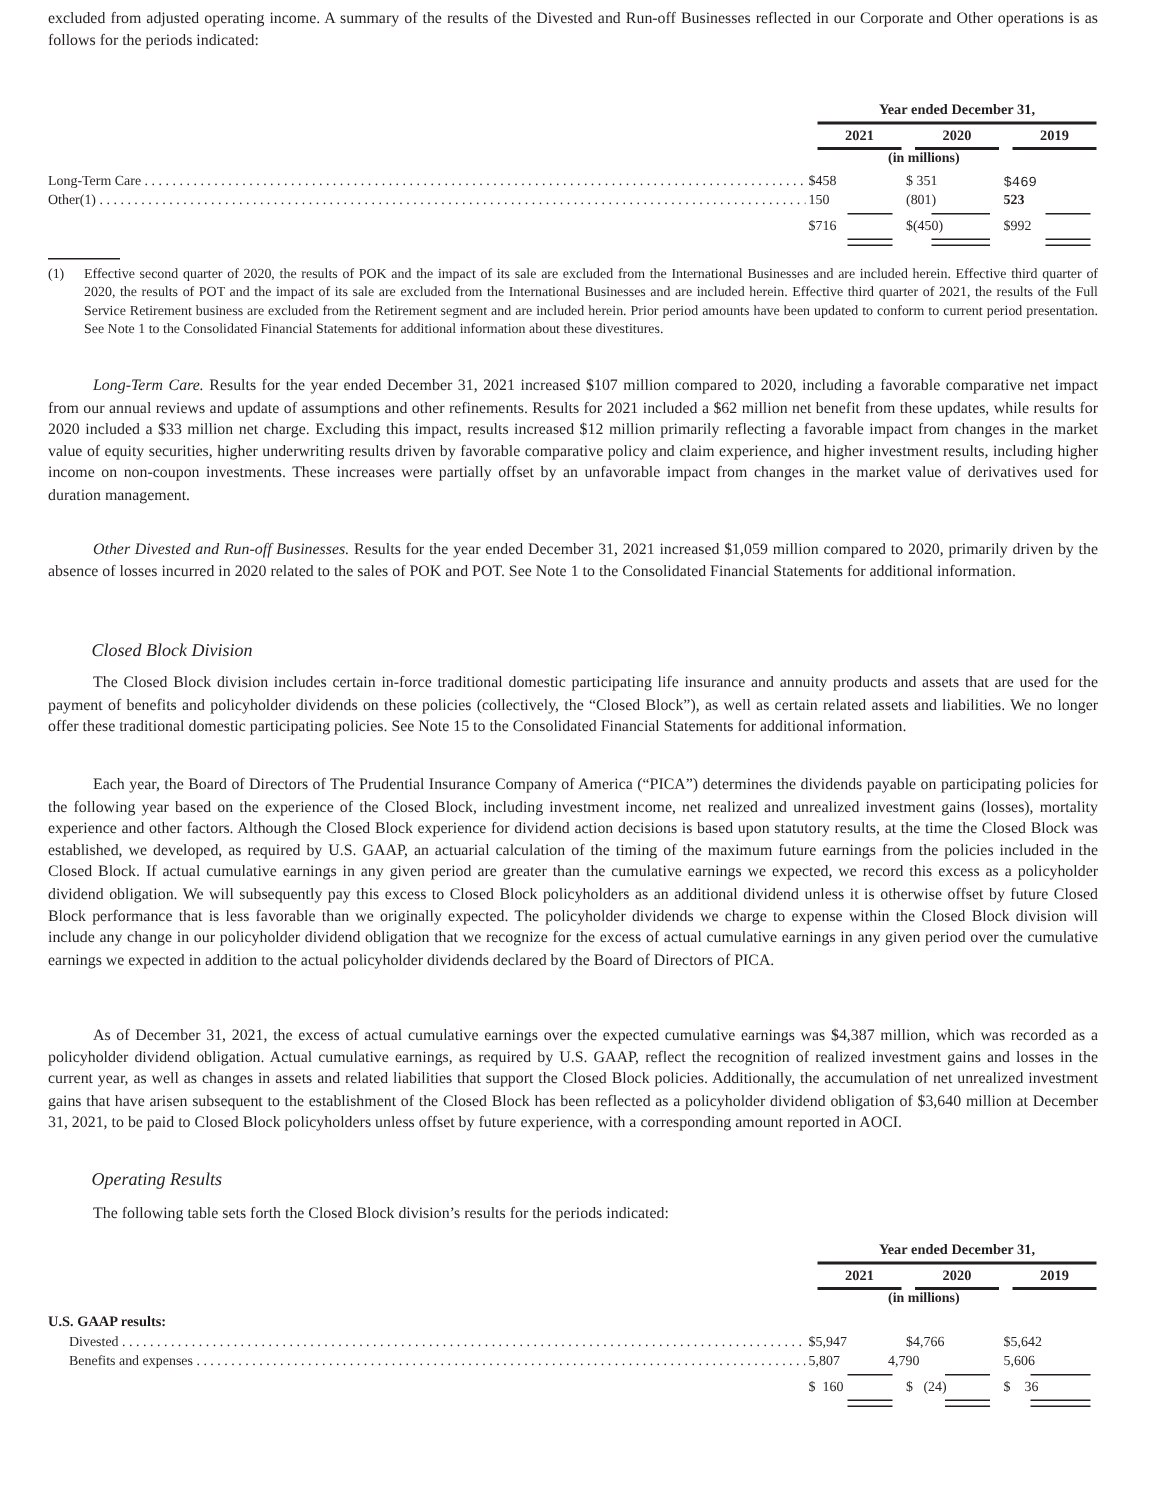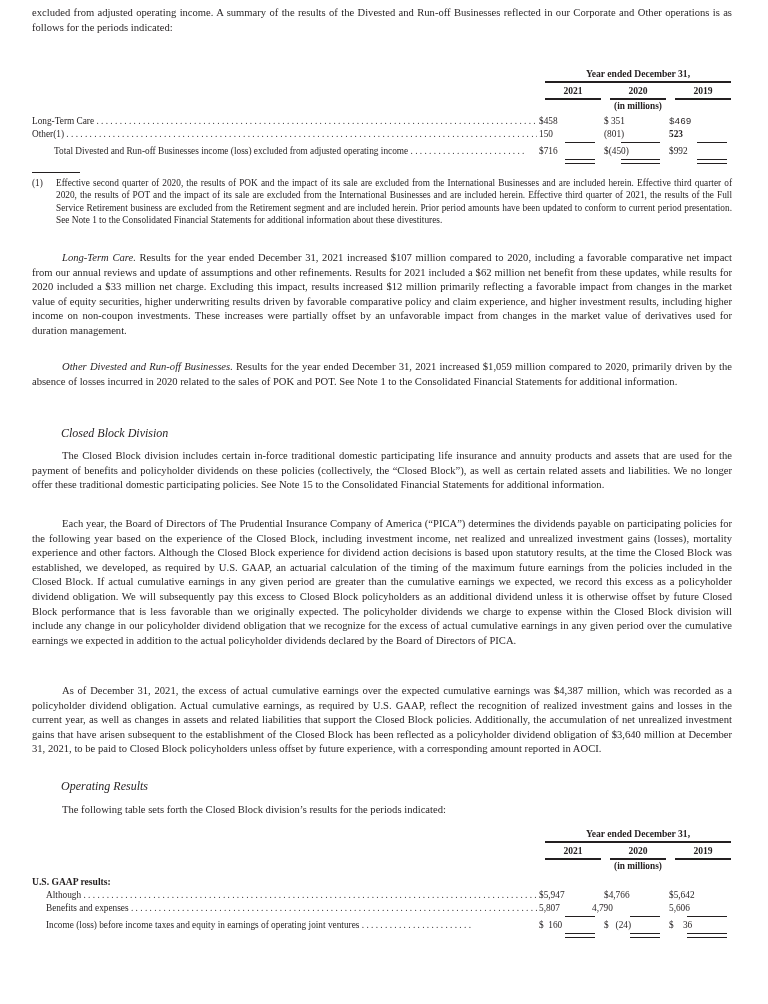--- a/index.html
+++ b/index.html
@@ -10,21 +10,21 @@
   .indent { text-indent: 30px; }
   .ital { font-style: italic; }
   .sect-head { font-style: italic; font-size: 12px; margin-left: 29px; }
 
   
   .tbl { position: absolute; left: 0; width: 700px; font-size: 9.3px; }
   .colhdr { position: absolute; left: 513px; width: 186px; text-align: center; font-weight: bold; font-size: 9.6px; }
   .yrhdr { position: absolute; left: 513px; width: 186px; height: 2px; background: #231f20; }
   .yr { position: absolute; width: 56px; text-align: center; font-weight: bold; font-size: 9.6px; }
   .yrline { position: absolute; width: 56px; height: 2px; background: #231f20; }
-  .unit { position: absolute; left: 560px; width: 92px; text-align: center; font-weight: bold; font-size: 9.3px; }
+  .unit { position: absolute; left: 560px; width: 92px; font-weight: bold; font-size: 9.3px; }
   .row { position: absolute; left: 0; width: 700px; height: 13px; }
   .lbl { position: absolute; left: 0; white-space: nowrap; overflow: hidden; }
   .lbl .dots { color: #231f20; }
   .num { position: absolute; width: 56px; }
   .uline { position: absolute; height: 1px; background: #231f20; }
   .dline { position: absolute; height: 3px; border-top: 1px solid #231f20; border-bottom: 1px solid #231f20; }
 
   .fn-rule { position: absolute; left: 0; width: 48px; height: 1px; background: #231f20; }
   .fn { position: absolute; left: 0; width: 700px; font-size: 9.3px; line-height: 12.3px; }
   .fn .mk { position: absolute; left: 0; top: 0; }
@@ -62,21 +62,20 @@
       <div class="lbl" style="width:505px;"><span>Other(1)</span><span class="dots"> . . . . . . . . . . . . . . . . . . . . . . . . . . . . . . . . . . . . . . . . . . . . . . . . . . . . . . . . . . . . . . . . . . . . . . . . . . . . . . . . . . . . . . . . . . . . . . . . . . . . . . . .</span></div>
       <div class="num" style="left:507px;">150</div>
       <div class="num" style="left:572px;">(801)</div>
       <div class="num" style="left:637px;font-weight:bold;">523</div>
     </div>
     <div class="uline" style="top:142px; left:533px; width:30px;"></div>
     <div class="uline" style="top:142px; left:589px; width:39px;"></div>
     <div class="uline" style="top:142px; left:665px; width:30px;"></div>
 
     <div class="row" style="top:146px;">
-      <div class="lbl" style="width:505px; left:22px; width:483px;"><span>Total Divested and Run-off Businesses income (loss) excluded from adjusted operating income</span><span class="dots"> . . . . . . . . . . . . . . . . . . . . . . . . .</span></div>
       <div class="num" style="left:507px;">$716</div>
       <div class="num" style="left:572px;">$(450)</div>
       <div class="num" style="left:637px;">$992</div>
     </div>
     <div class="dline" style="top:159px; left:533px; width:30px;"></div>
     <div class="dline" style="top:159px; left:589px; width:39px;"></div>
     <div class="dline" style="top:159px; left:665px; width:30px;"></div>
   </div>
 
   <div class="fn-rule" style="top:172px;"></div>
@@ -106,37 +105,36 @@
     <div class="yrline" style="top:858px; left:513px;"></div>
     <div class="yrline" style="top:858px; left:578px;"></div>
     <div class="yrline" style="top:858px; left:643px;"></div>
     <div class="unit" style="top:861px;">(in millions)</div>
 
     <div class="row" style="top:876px; font-weight:bold; font-size:9.6px;">
       <div class="lbl">U.S. GAAP results:</div>
     </div>
 
     <div class="row" style="top:890px;">
-      <div class="lbl" style="left:14px; width:491px;"><span>Although</span><span class="dots"> . . . . . . . . . . . . . . . . . . . . . . . . . . . . . . . . . . . . . . . . . . . . . . . . . . . . . . . . . . . . . . . . . . . . . . . . . . . . . . . . . . . . . . . . . . . . . . . . . . . .</span></div>
+      <div class="lbl" style="left:14px; width:491px;"><span>Divested</span><span class="dots"> . . . . . . . . . . . . . . . . . . . . . . . . . . . . . . . . . . . . . . . . . . . . . . . . . . . . . . . . . . . . . . . . . . . . . . . . . . . . . . . . . . . . . . . . . . . . . . . . . . . .</span></div>
       <div class="num" style="left:507px;">$5,947</div>
       <div class="num" style="left:572px;">$4,766</div>
       <div class="num" style="left:637px;">$5,642</div>
     </div>
     <div class="row" style="top:903px;">
       <div class="lbl" style="left:14px; width:491px;"><span>Benefits and expenses</span><span class="dots"> . . . . . . . . . . . . . . . . . . . . . . . . . . . . . . . . . . . . . . . . . . . . . . . . . . . . . . . . . . . . . . . . . . . . . . . . . . . . . . . . . . . . . . . . . . . . . . . . . .</span></div>
       <div class="num" style="left:507px;">5,807</div>
       <div class="num" style="left:560px;">4,790</div>
       <div class="num" style="left:637px;">5,606</div>
     </div>
     <div class="uline" style="top:916px; left:533px; width:30px;"></div>
     <div class="uline" style="top:916px; left:598px; width:30px;"></div>
     <div class="uline" style="top:916px; left:655px; width:40px;"></div>
 
     <div class="row" style="top:920px;">
-      <div class="lbl" style="left:14px; width:491px;"><span>Income (loss) before income taxes and equity in earnings of operating joint ventures</span><span class="dots"> . . . . . . . . . . . . . . . . . . . . . . . .</span></div>
       <div class="num" style="left:507px; white-space:pre;">$  160</div>
       <div class="num" style="left:572px; white-space:pre;">$   (24)</div>
       <div class="num" style="left:637px; white-space:pre;">$    36</div>
     </div>
     <div class="dline" style="top:933px; left:533px; width:30px;"></div>
     <div class="dline" style="top:933px; left:598px; width:30px;"></div>
     <div class="dline" style="top:933px; left:655px; width:40px;"></div>
   </div>
 </div>
 

